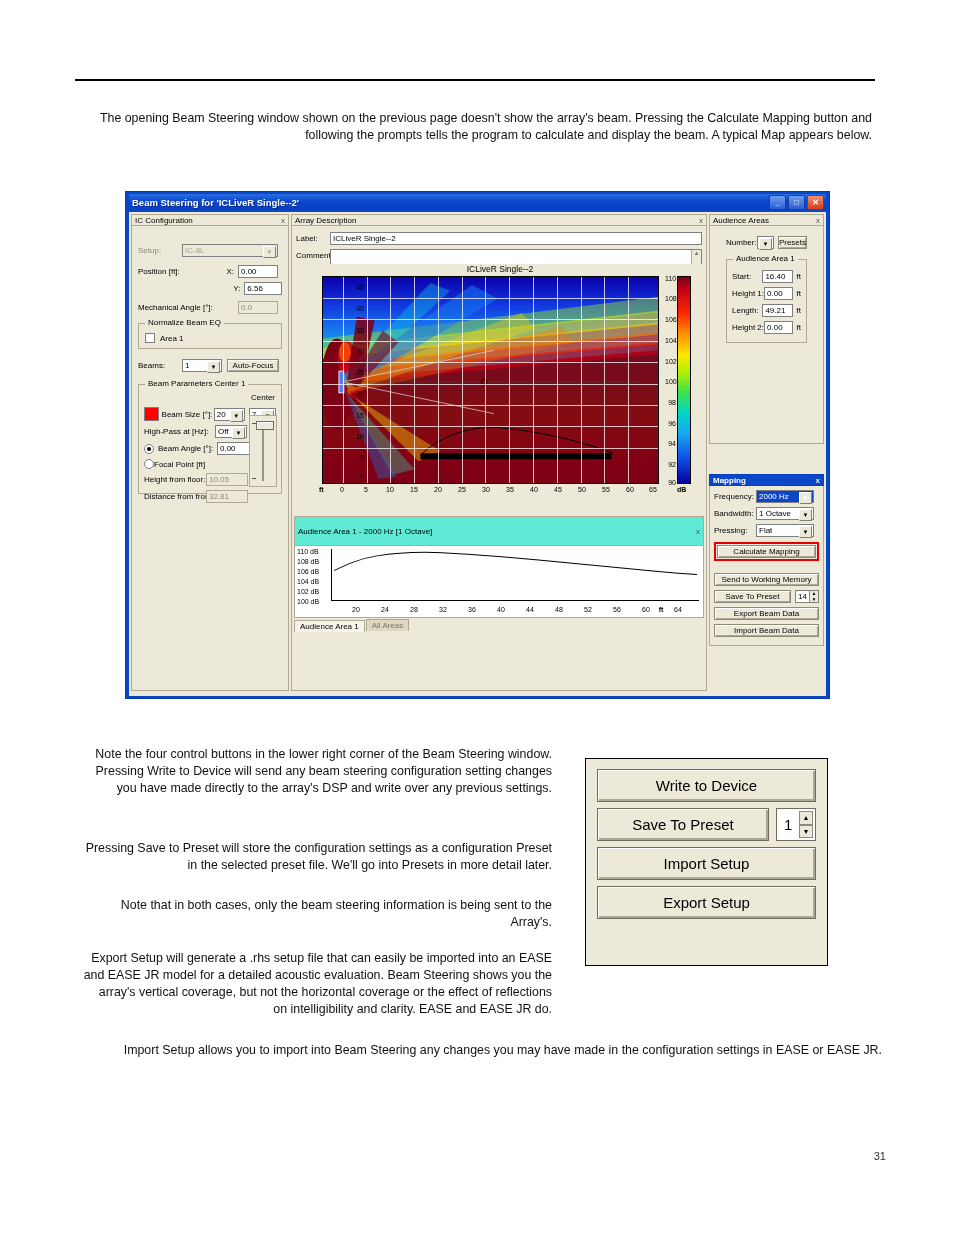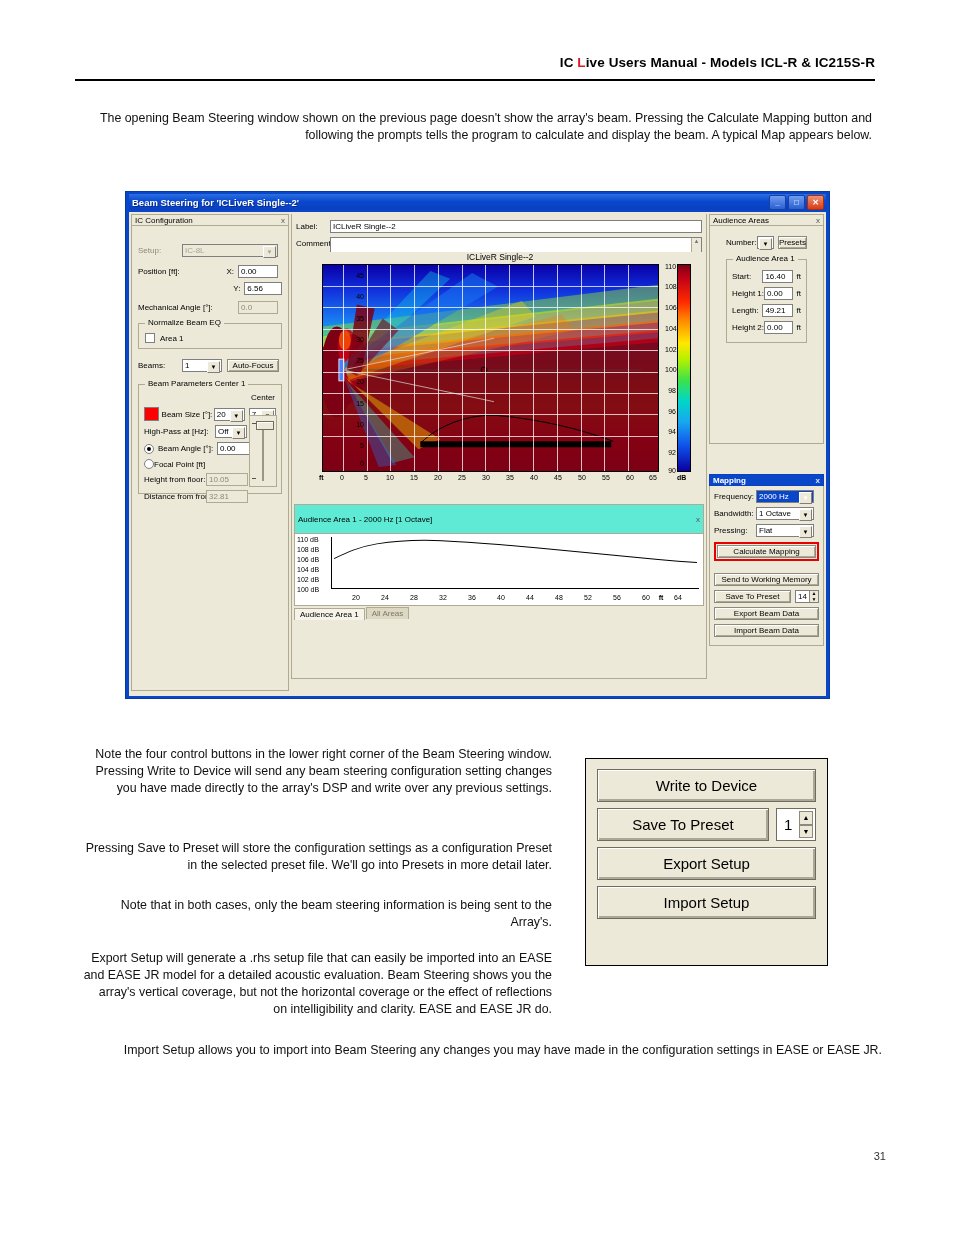--- a/index.html
+++ b/index.html
@@ -110,21 +110,21 @@
     position:absolute;border:1px solid #b0aa93;box-sizing:border-box;background:#ece9d8;
   }
   .vslider .track{position:absolute;left:50%;top:5px;bottom:5px;width:2px;margin-left:-1px;
       background:#9a9784;}
   .vslider .thumb{position:absolute;left:6px;top:5px;width:16px;height:7px;background:#ece9d8;
       border:1px solid #6f6c5e;box-shadow:inset 1px 1px 0 #fff;}
   .vslider .tickmark{position:absolute;left:2px;width:4px;height:1px;background:#555;}
 
   
   .array-desc{position:absolute;left:162px;top:2px;width:416px;height:477px;}
-  .array-desc .panel-body{position:absolute;left:0;top:0;width:416px;height:465px;}
+  .array-desc .panel-body{position:absolute;left:0;top:12px;width:416px;height:465px;}
 
   .ad-top{padding:6px 4px 2px 4px;}
   .tabstrip{display:flex;align-items:flex-end;height:12px;border-bottom:1px solid #b0aa93;
      margin:2px 4px 0 4px;}
   .tab{
     font-size:8px;padding:1px 5px;border:1px solid #b0aa93;border-bottom:none;
     background:#ddd8c2;color:#7b7868;margin-right:1px;line-height:9px;
   }
   .tab.sel{background:#f6f4ea;color:#000;position:relative;top:1px;}
 
@@ -185,21 +185,20 @@
   .fig-spin .val{font-size:15px;padding-left:7px;}
   .fig-spin .arrows{position:absolute;right:2px;top:2px;bottom:2px;width:14px;
      display:flex;flex-direction:column;}
   .fig-spin .arrows div{flex:1;display:flex;align-items:center;justify-content:center;
      font-size:7px;background:#ece9d8;border:1px solid #8d8a7c;box-sizing:border-box;line-height:1;}
 </style>
 </head>
 <body>
 
 <div class="page-header">
-  <div class="hdr-title"><span>IC </span><span class="red">L</span><span>ive Users Manual - Models  ICL-R &amp; IC215S-R</span></div>
   <div class="rule"></div>
 </div>
 
 <div class="page-number">31</div>
 
 <div class="para" style="left:82px;top:110px;width:790px;">The opening Beam Steering window shown on the previous page doesn't show the array's beam. Pressing the Calculate Mapping button and following the prompts tells the program to calculate and display the beam. A typical Map appears below.</div>
 
 <div class="para" style="left:82px;top:746px;width:470px;">Note the four control buttons in the lower right corner of the Beam Steering window. Pressing Write to Device will send any beam steering configuration setting changes you have made directly to the array's DSP and write over any previous settings.</div>
 <div class="para" style="left:82px;top:840px;width:470px;">Pressing Save to Preset will store the configuration settings as a configuration Preset in the selected preset file. We'll go into Presets in more detail later.</div>
 <div class="para" style="left:82px;top:897px;width:470px;">Note that in both cases, only the beam steering information is being sent to the Array's.</div>
@@ -640,15 +639,15 @@
   <div class="fig-row">
     <div class="fig-btn" style="flex:1;margin-bottom:0;">Save To Preset</div>
     <div class="fig-spin">
       <span class="val">1</span>
       <span class="arrows">
         <div>▲</div>
         <div>▼</div>
       </span>
     </div>
   </div>
+  <div class="fig-btn">Import Setup</div>
   <div class="fig-btn">Export Setup</div>
-  <div class="fig-btn">Import Setup</div>
 </div>
 
 </body></html>

